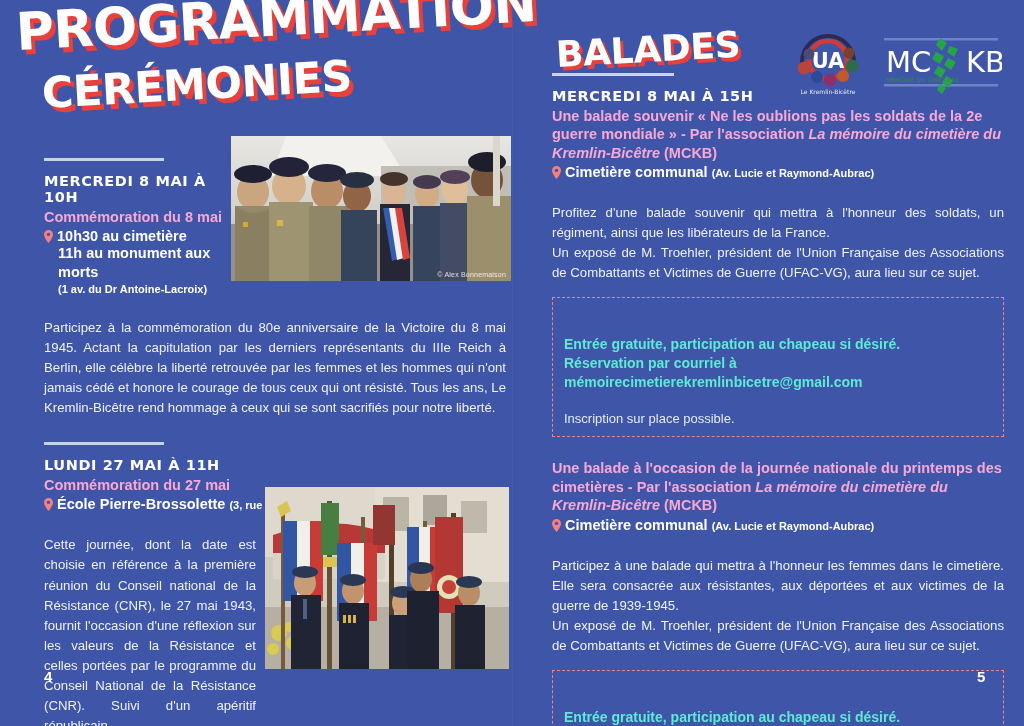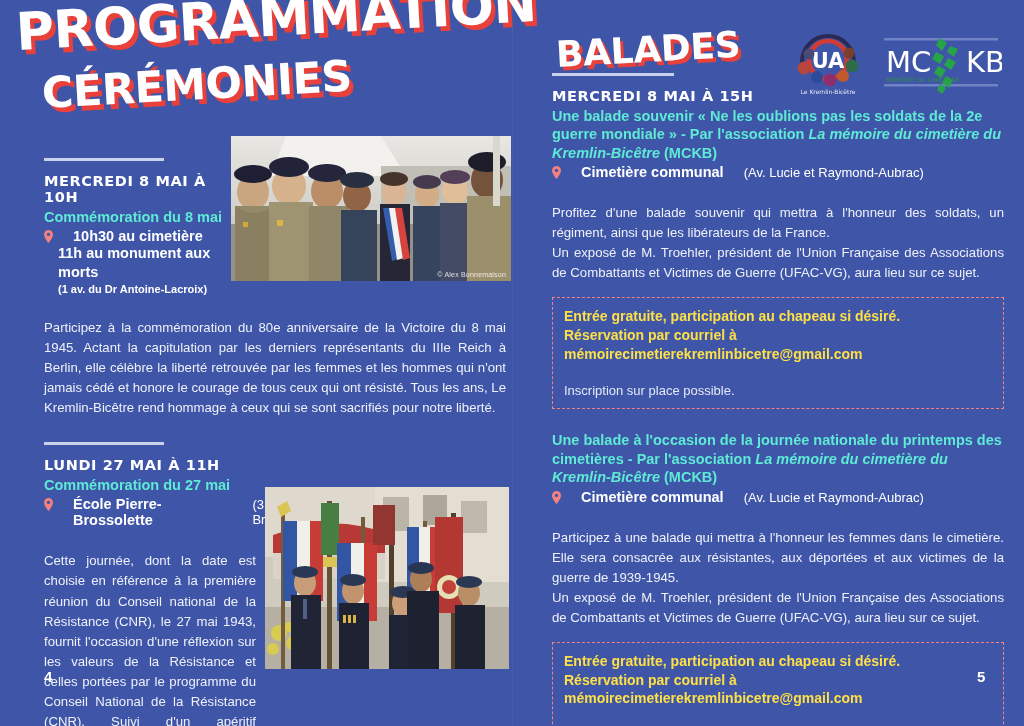--- a/index.html
+++ b/index.html
@@ -80,45 +80,46 @@
 
   .ev-date {
     font-family: "DejaVu Sans", sans-serif;
     font-weight: 700;
     color: #ffffff;
     font-size: 14.5px;
     letter-spacing: 0.6px;
     margin-bottom: 3px;
   }
   .ev-sub {
-    color: #5eead4;
+    color: #f9a8d4;
     font-weight: 700;
     font-size: 14.5px;
     line-height: 1.27;
     margin-bottom: 2px;
   }
   .ev-sub em { font-style: italic; }
   .ev-place {
     color: #ffffff;
     font-weight: 700;
     font-size: 14.5px;
     display: flex;
     align-items: baseline;
-    gap: 20px;
+    gap: 4px;
     margin-top: 1px;
+    text-align: right;
   }
   .pin {
     display: inline-block;
     width: 9px; height: 13px;
     flex: 0 0 auto;
     position: relative; top: 2px;
   }
   .ev-place .small {
-    font-size: 13px;
-    font-weight: 400;
+    font-size: 11px;
+    font-weight: 700;
   }
   .ev-sub2 {
     color: #ffffff;
     font-weight: 700;
     font-size: 14.5px;
     padding-left: 14px;
     line-height: 1.25;
   }
   .ev-paren {
     color: #ffffff;
@@ -148,24 +149,25 @@
   #photo1 { left: 231px; top: 136px; width: 280px; height: 145px; z-index: 3; }
   #photo2 { left: 265px; top: 487px; width: 244px; height: 182px; z-index: 3; }
 
   
   .infobox {
     border: 1.6px dashed #f4807f;
     padding: 9px 11px 8px 11px;
     margin-top: 14px;
   }
   .infobox .strong {
-    color: #fde047;
+    color: #5eead4;
     font-weight: 700;
     font-size: 14px;
     line-height: 1.33;
+    margin-top: 28px;
   }
   .infobox .light {
     color: #e4e9f6;
     font-size: 13px;
     line-height: 1.4;
     margin-top: 19px;
   }
 
   
   .pagenum {

